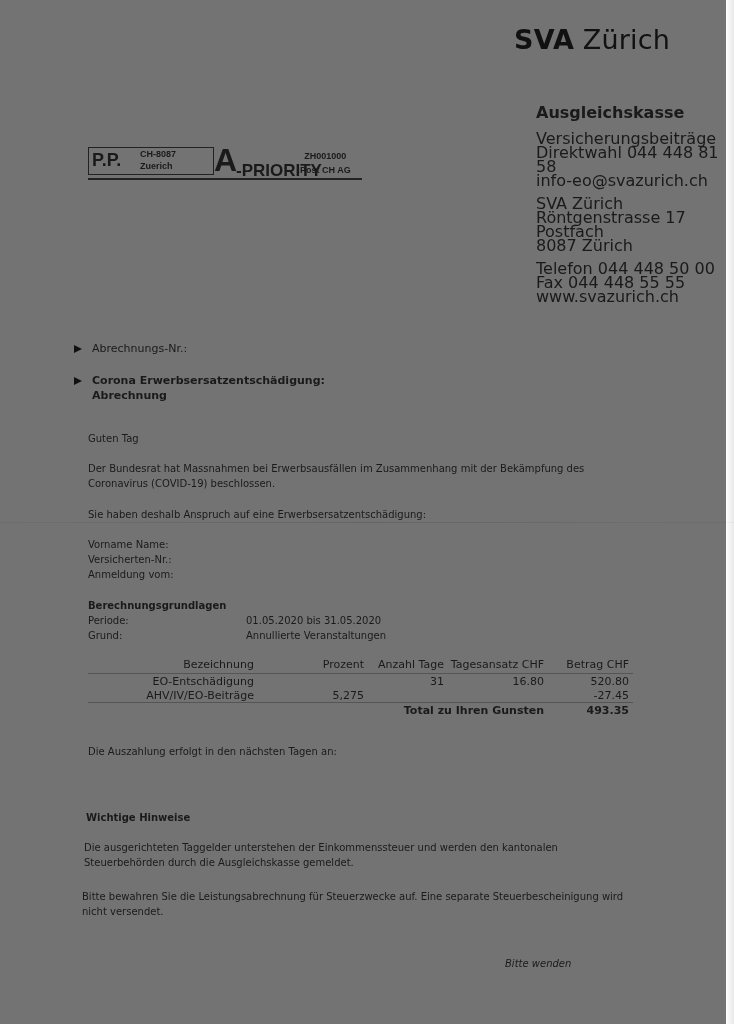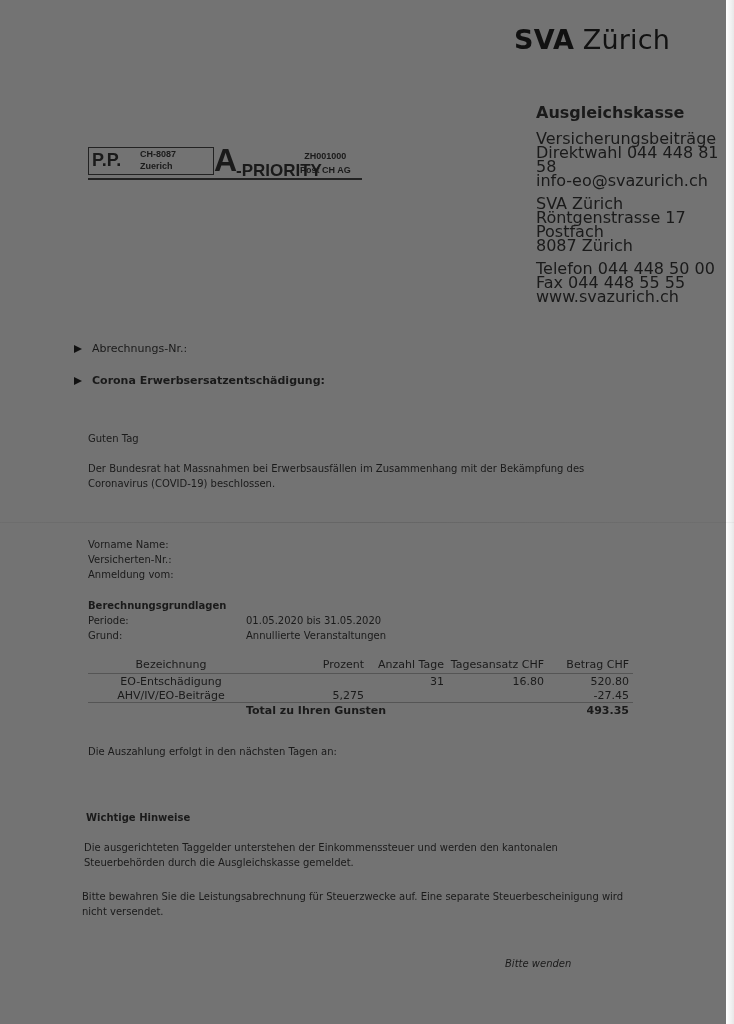--- a/index.html
+++ b/index.html
@@ -20,21 +20,21 @@
   .stamp .A{position:absolute;left:126px;top:-3px;font-size:32px;font-weight:bold;line-height:32px;}
   .stamp .prio{position:absolute;left:148px;top:14px;font-size:17px;font-weight:bold;}
   .stamp .zh{position:absolute;left:212px;top:3px;font-size:9px;font-weight:bold;line-height:12px;text-align:center;}
   .stamp .rule{position:absolute;left:0;top:31px;width:274px;height:2px;background:#222;}
   .arrow-row{font-size:11px;}
   .arrow{display:inline-block;width:0;height:0;border-top:4px solid transparent;border-bottom:4px solid transparent;border-left:8px solid #111;margin-right:10px;vertical-align:middle;}
   .bold{font-weight:bold;}
   .txt{font-size:10px;line-height:15px;}
   table.calc{position:absolute;left:88px;top:658px;width:545px;border-collapse:collapse;font-size:11px;}
   table.calc th{font-weight:normal;text-align:right;padding:0 4px 2px 0;border-bottom:1.5px solid #555;}
-  table.calc th:first-child,table.calc td:first-child{text-align:center;}
+  table.calc th:first-child,table.calc td:first-child{text-align:right;}
   table.calc td{text-align:right;padding:1px 4px 0 0;line-height:13px;}
   table.calc tr.last td{border-bottom:1.5px solid #555;}
   table.calc tr.total td{font-weight:bold;}
   .fold{left:0;top:522px;width:734px;height:1px;background:linear-gradient(90deg,rgba(0,0,0,0.05),rgba(0,0,0,0.12),rgba(0,0,0,0.04));}
   .italic{font-style:italic;}
 </style>
 </head>
 <body>
 
 <div class="page">
@@ -76,24 +76,26 @@
       <div style="margin-top:2px;font-size:9px">Post CH AG</div>
     </div>
     <div class="rule"></div>
   </div>
 
   <div class="abs arrow-row" style="left:74px;top:342px;">
     <span class="arrow"></span><span>Abrechnungs-Nr.:</span>
   </div>
   <div class="abs arrow-row bold" style="left:74px;top:373px;line-height:15px;">
     <span class="arrow"></span><span>Corona Erwerbsersatzentschädigung:</span>
+    <div style="padding-left:18px;">Abrechnung</div>
   </div>
 
   <div class="abs txt" style="left:88px;top:431px;">Guten Tag</div>
   <div class="abs txt" style="left:88px;top:461px;width:550px;">Der Bundesrat hat Massnahmen bei Erwerbsausfällen im Zusammenhang mit der Bekämpfung des Coronavirus (COVID-19) beschlossen.</div>
+  <div class="abs txt" style="left:88px;top:507px;">Sie haben deshalb Anspruch auf eine Erwerbsersatzentschädigung:</div>
 
   <div class="abs fold"></div>
 
   <div class="abs txt" style="left:88px;top:537px;">
     <div>Vorname Name:</div>
     <div>Versicherten-Nr.:</div>
     <div>Anmeldung vom:</div>
   </div>
 
   <div class="abs txt" style="left:88px;top:598px;width:400px;">

